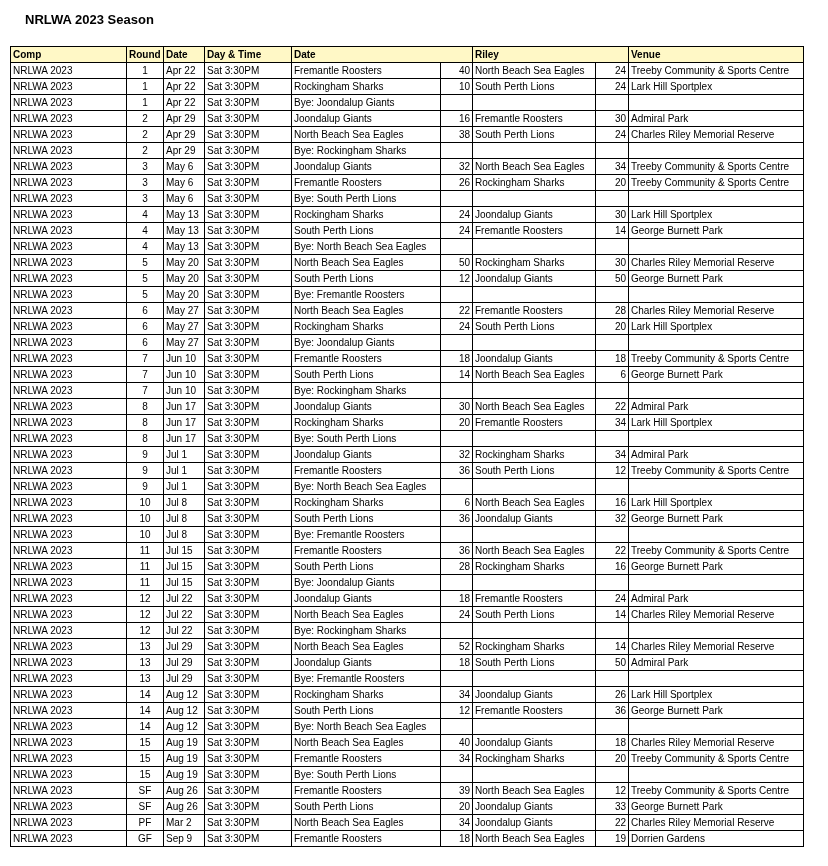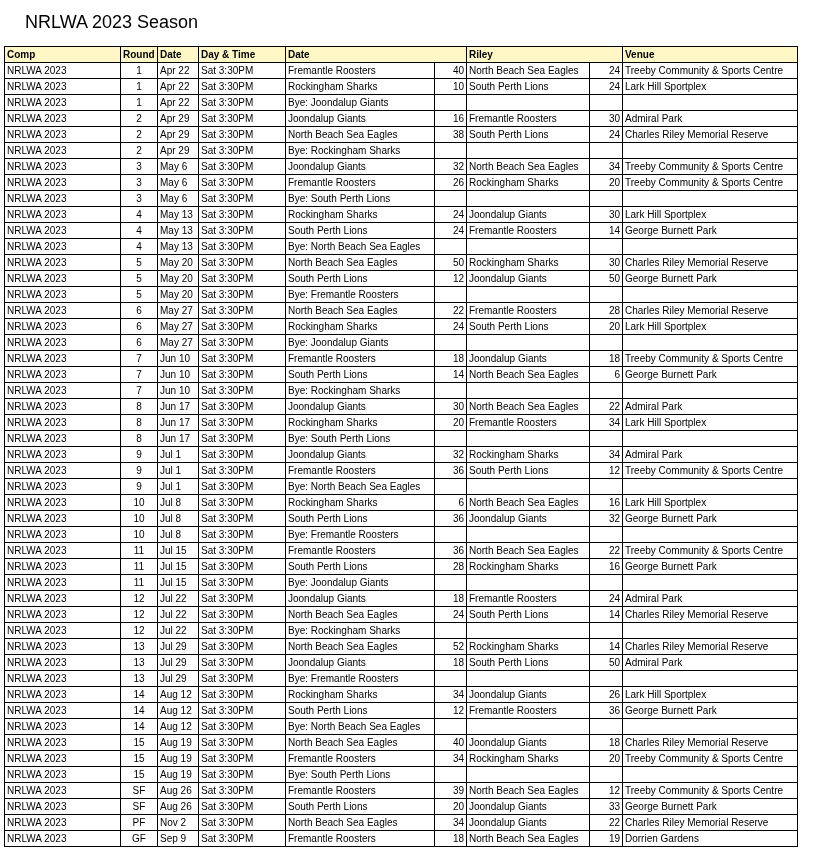--- a/index.html
+++ b/index.html
@@ -2,24 +2,24 @@
 <html><head>
 <meta charset="utf-8">
 <style>
   html, body { margin: 0; padding: 0; background: #ffffff; }
   body {
     width: 828px; height: 866px; position: relative; overflow: hidden;
     font-family: "Liberation Sans", sans-serif; color: #000;
   }
   .title {
     position: absolute; left: 25px; top: 12px;
-    font-size: 18px; font-weight: normal;
+    font-size: 13px; font-weight: bold;
   }
   table.sched {
-    position: absolute; left: 4px; top: 46px;
+    position: absolute; left: 10px; top: 46px;
     border-collapse: collapse; table-layout: fixed;
     font-size: 10px;
   }
   table.sched th, table.sched td {
     border: 1px solid #000;
     height: 15px; padding: 0 2px;
     white-space: nowrap; overflow: hidden;
     line-height: 15px;
   }
   table.sched th {
@@ -571,21 +571,21 @@
         <td>Sat 3:30PM</td>
         <td>South Perth Lions</td>
         <td class="score">20</td>
         <td>Joondalup Giants</td>
         <td class="score">33</td>
         <td>George Burnett Park</td>
       </tr>
       <tr>
         <td class="comp">NRLWA 2023</td>
         <td class="round">PF</td>
-        <td>Nov 2</td>
+        <td>Mar 2</td>
         <td>Sat 3:30PM</td>
         <td>North Beach Sea Eagles</td>
         <td class="score">34</td>
         <td>Joondalup Giants</td>
         <td class="score">22</td>
         <td>Charles Riley Memorial Reserve</td>
       </tr>
       <tr>
         <td class="comp">NRLWA 2023</td>
         <td class="round">GF</td>

